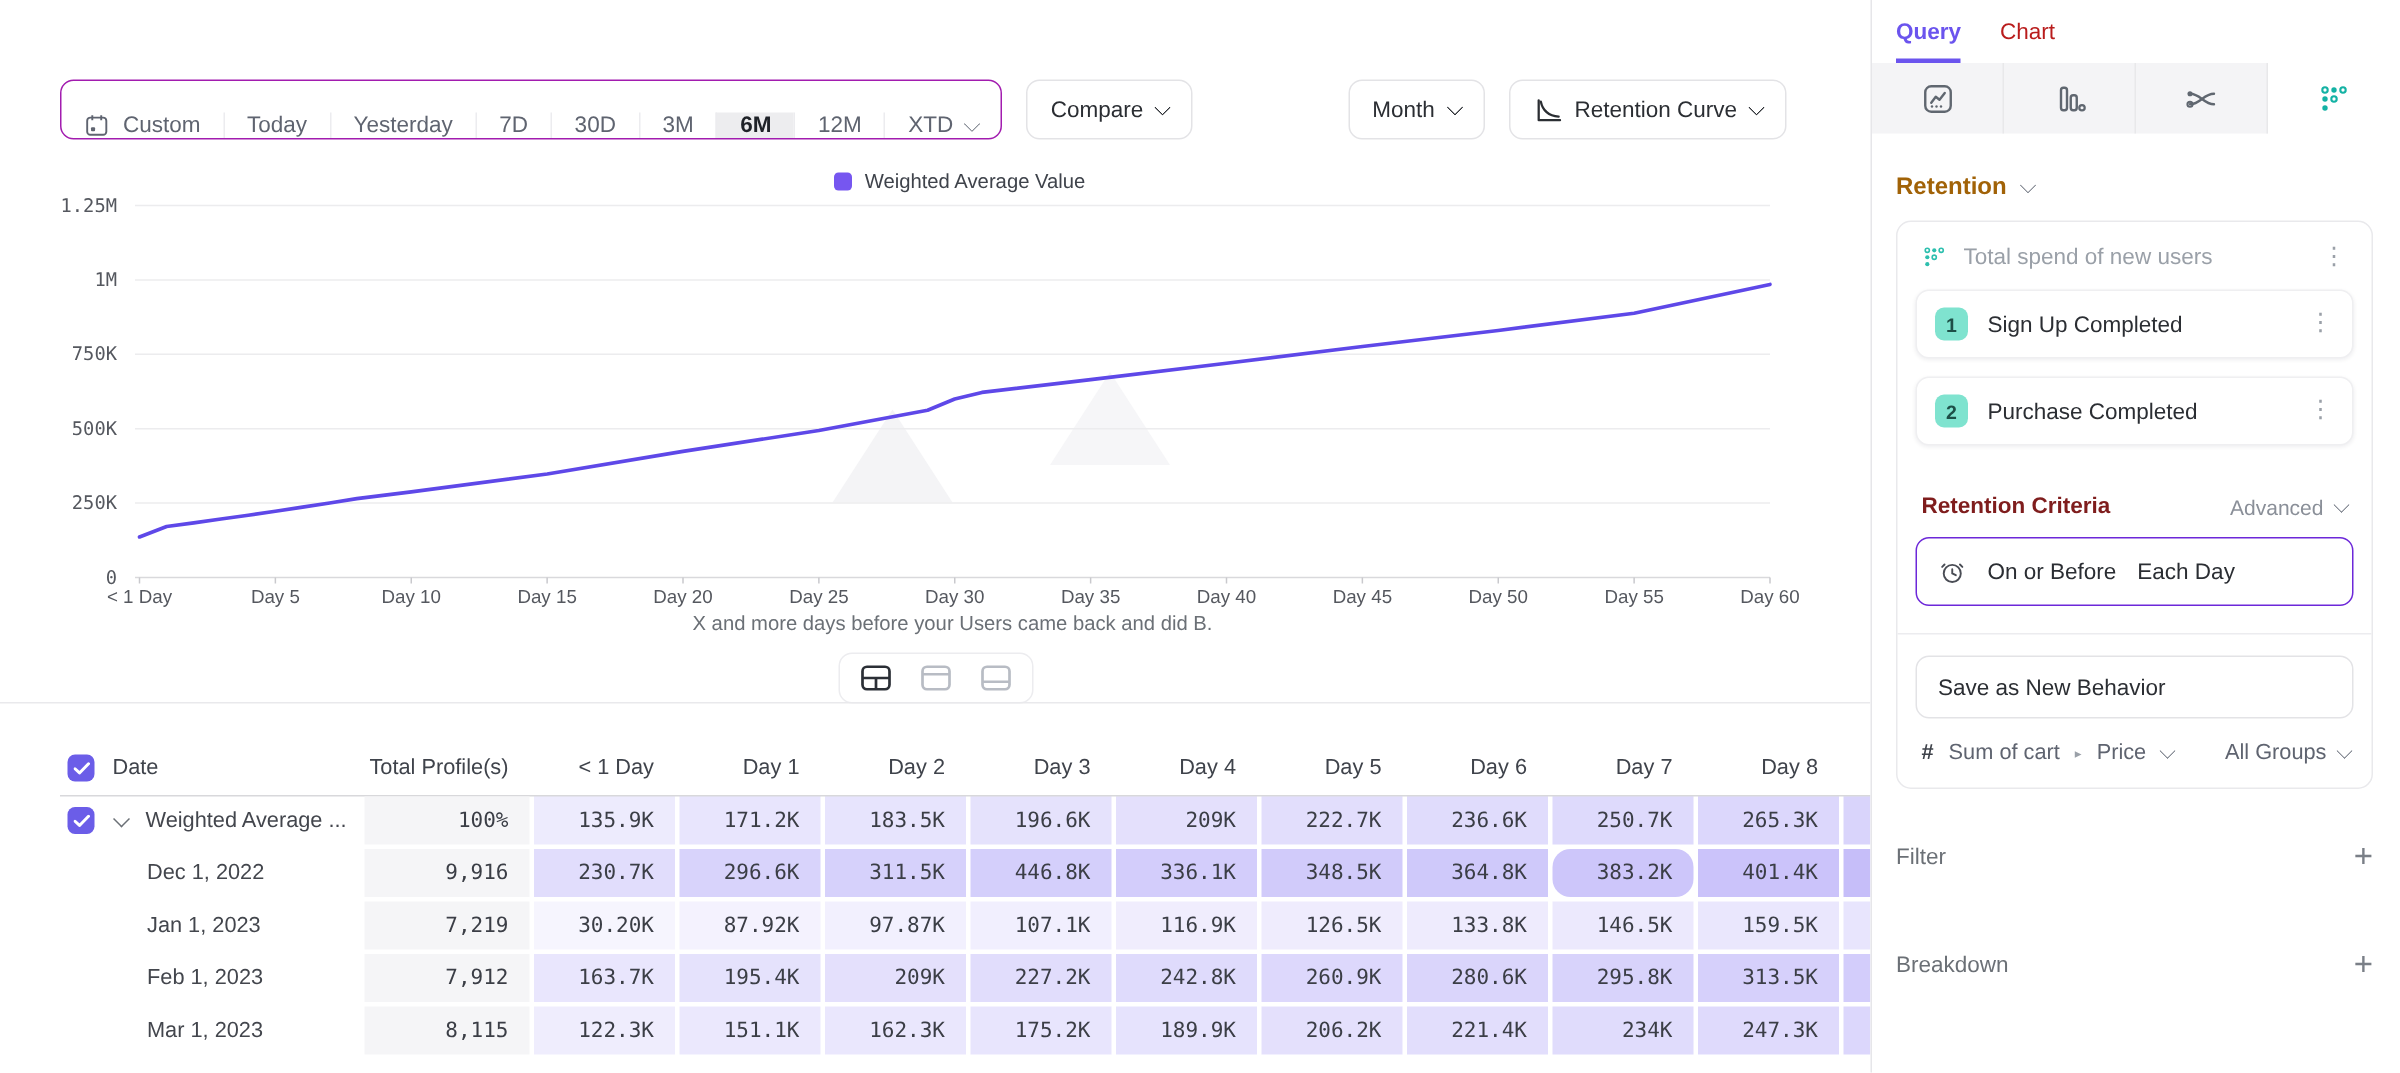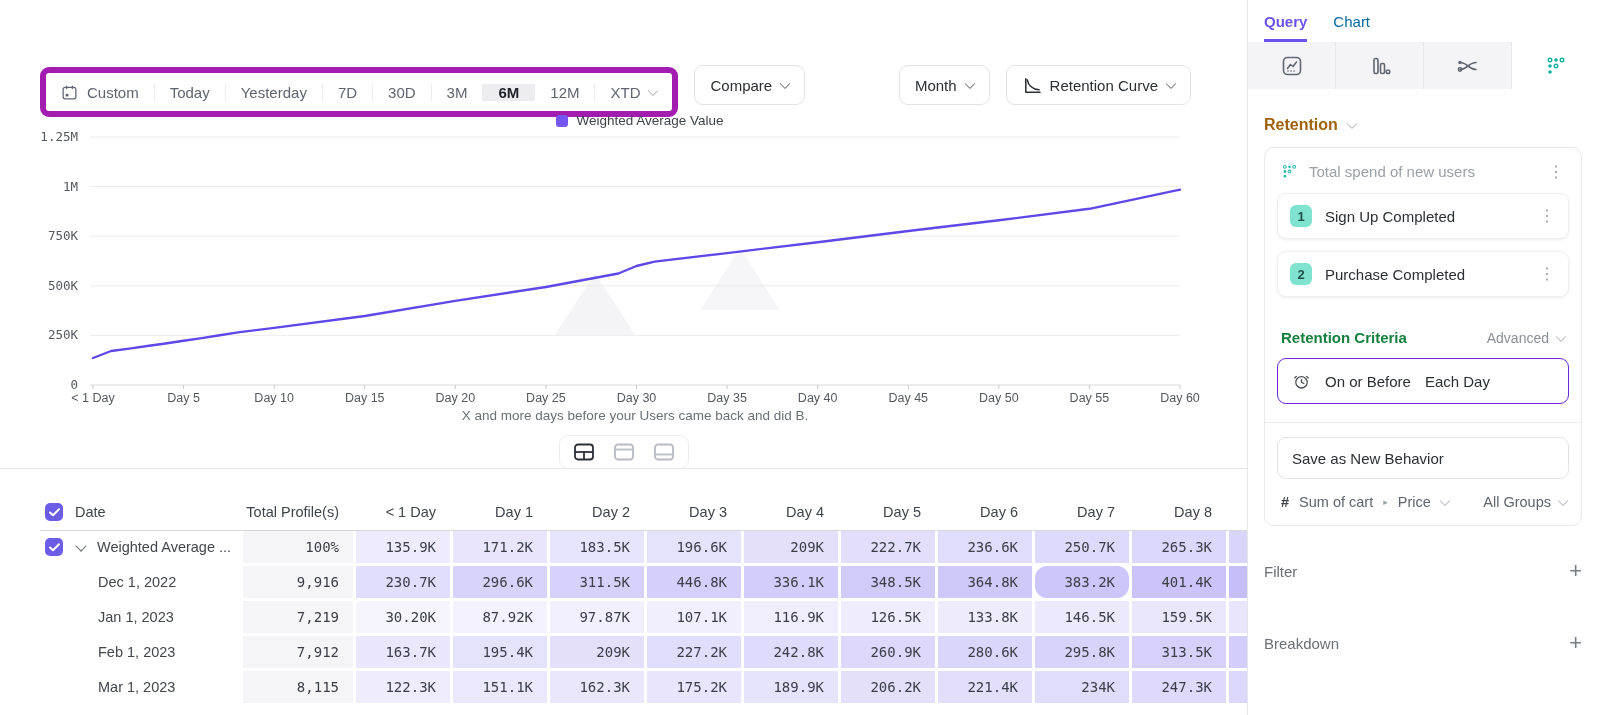--- a/index.html
+++ b/index.html
@@ -3,21 +3,21 @@
 <meta charset="utf-8">
 <style>
   html,body{margin:0;padding:0;background:#fff;width:1600px;height:715px;overflow:hidden;
     font-family:"Liberation Sans",sans-serif;-webkit-font-smoothing:antialiased;}
   #main{position:absolute;left:0;top:0;width:1247px;height:715px;overflow:hidden;}
   #panel{position:absolute;left:1247px;top:0;right:0;bottom:0;background:#fff;border-left:1px solid #e6e6e9;
     padding:0 18px 0 16px;box-sizing:border-box;}
   
   .toolbar{position:absolute;top:53px;left:40px;right:56px;display:flex;justify-content:space-between;align-items:center;}
   .tb-left,.tb-right{display:flex;gap:16px;align-items:center;}
-  .seg{display:flex;border:6px solid #a21caf;border-radius:9px;height:38px;align-items:center;overflow:hidden;background:#fff;margin-top:14px;}
+  .seg{display:flex;border:1px solid #a21caf;border-radius:9px;height:38px;align-items:flex-end;overflow:hidden;background:#fff;}
   .seg-item{display:flex;align-items:center;padding:0 15px;font-size:15px;color:#5f6470;cursor:pointer;border-left:1px solid #ececef;gap:9px;white-space:nowrap;}
   .seg-item:first-child{border-left:none;}
   .seg-item.sel{background:#ededef;color:#1f2228;font-weight:700;}
   .btn{display:flex;align-items:center;gap:9px;border:1px solid #e3e3e6;border-radius:9px;height:38px;padding:0 15px;
     font-size:15px;color:#2b2e33;font-weight:500;background:#fff;cursor:pointer;white-space:nowrap;}
   .chev{display:inline-block;width:7px;height:7px;border-right:1.6px solid currentColor;border-bottom:1.6px solid currentColor;
     transform:rotate(45deg) translate(-1px,-1px);border-radius:1px;flex:none;}
   .chev.gray{color:#8a8f98;}
   
   .legend{position:absolute;top:113px;left:90px;width:1100px;display:flex;justify-content:center;align-items:center;gap:8px;
@@ -38,38 +38,38 @@
   .dcell{display:flex;align-items:center;gap:10px;padding-left:5px;font-size:14.5px;color:#43464d;}
   .dcell .indent{padding-left:53px;}
   .tot{display:flex;align-items:center;justify-content:flex-end;padding-right:14px;background:#f5f5f7;
     font-family:"DejaVu Sans Mono",monospace;font-size:14px;color:#3b3e46;}
   .val{display:flex;align-items:center;justify-content:flex-end;padding-right:14px;
     font-family:"DejaVu Sans Mono",monospace;font-size:14px;color:#3b3e46;}
   .cbx{width:18px;height:18px;border-radius:5px;background:var(--checkbox,#6b5de8);display:flex;align-items:center;justify-content:center;flex:none;cursor:pointer;}
   .rowchev{width:7px;height:7px;border-right:1.6px solid #6b7076;border-bottom:1.6px solid #6b7076;transform:rotate(45deg);margin:-3px 2px 0 4px;flex:none;}
   
   .ptabs{display:flex;gap:26px;padding-top:13px;}
-  .ptab{font-size:15px;font-weight:500;color:#0369a1;padding-bottom:9px;cursor:pointer;}
+  .ptab{font-size:15px;font-weight:500;color:#b91c1c;padding-bottom:9px;cursor:pointer;}
   .ptab.active{color:#6b54ee;font-weight:700;border-bottom:3px solid #6b54ee;}
   .vtabs{display:grid;grid-template-columns:1fr 1fr 1fr 1fr;height:47px;margin:0 -18px 0 -16px;}
   .vtab{background:#f4f4f6;border-right:1px solid #e8e8ea;display:flex;align-items:center;justify-content:center;cursor:pointer;}
   .vtab:last-child{border-right:none;}
   .vtab.active{background:#fff;}
   .sec-title{margin-top:27px;display:flex;align-items:center;gap:10px;font-size:16px;font-weight:700;color:#a16207;cursor:pointer;}
   .b-card{border:1px solid #e9e9ec;border-radius:10px;margin-top:13px;background:#fff;}
   .b-head{display:flex;align-items:center;gap:11px;padding:15px 14px 13px 16px;}
   .b-title{flex:1;font-size:15px;color:#9aa0a8;}
   .kebab{color:#9aa0a8;font-size:16px;line-height:1;cursor:pointer;padding:0 3px;letter-spacing:0;}
   .step{margin:0 12px 12px;border:1px solid #efeff1;box-shadow:0 1px 3px rgba(20,20,40,.07);border-radius:9px;height:44px;
     display:flex;align-items:center;gap:13px;padding:0 10px 0 12px;cursor:pointer;background:#fff;}
   .badge{width:22px;height:22px;border-radius:6px;background:var(--badge,#7fe3cf);color:#1d4f47;font-size:13px;font-weight:700;
     display:flex;align-items:center;justify-content:center;flex:none;}
   .step-label{flex:1;font-size:15px;color:#2b2e33;font-weight:500;}
   .crit-head{display:flex;justify-content:space-between;align-items:center;padding:20px 16px 12px;}
-  .crit-label{font-size:15px;font-weight:700;color:#15803d;}
+  .crit-label{font-size:15px;font-weight:700;color:#7f1d1d;}
   .adv{display:flex;align-items:center;gap:8px;font-size:14px;color:#8a8f98;cursor:pointer;}
   .crit-row{margin:0 12px;border:1px solid #6d28d9;border-radius:9px;height:44px;display:flex;align-items:center;gap:14px;padding:0 14px;cursor:pointer;}
   .crit-row span{font-size:15px;color:#2b2e33;font-weight:500;}
   .card-div{height:1px;background:#ececef;margin-top:18px;}
   .save-btn{margin:14px 12px 0;border:1px solid #e3e3e6;border-radius:9px;height:40px;display:flex;align-items:center;
     padding:0 14px;font-size:15px;font-weight:500;color:#2b2e33;cursor:pointer;background:#fff;}
   .measure{display:flex;justify-content:space-between;align-items:center;padding:15px 14px 15px 16px;}
   .m-left{display:flex;align-items:center;gap:10px;font-size:14.5px;color:#5f6470;cursor:pointer;}
   .m-left .hash{color:#3f434b;font-weight:600;}
   .tri{font-size:9px;color:#9aa0a8;}

